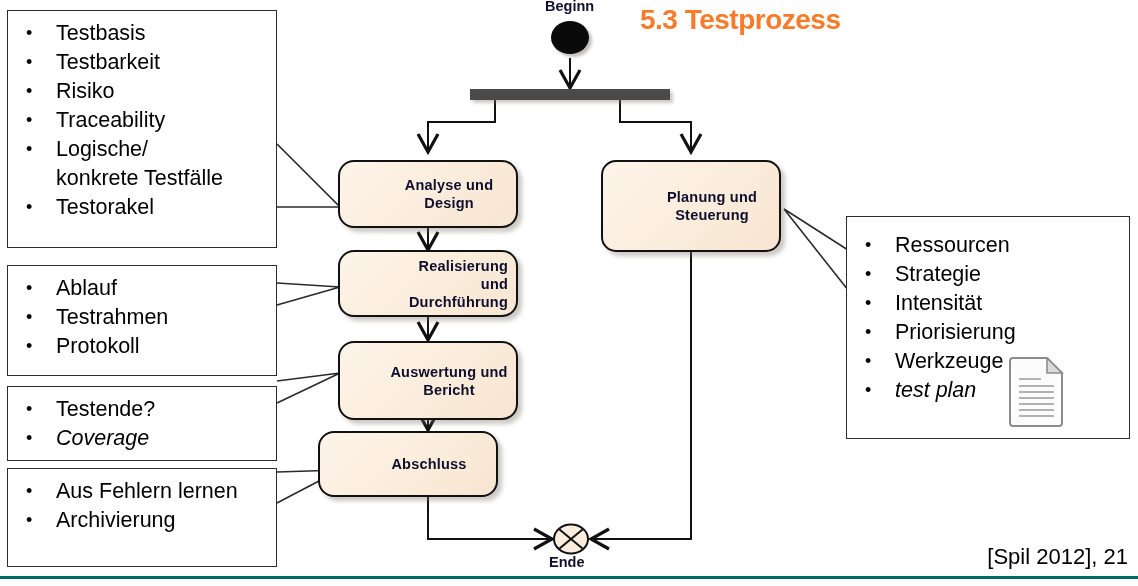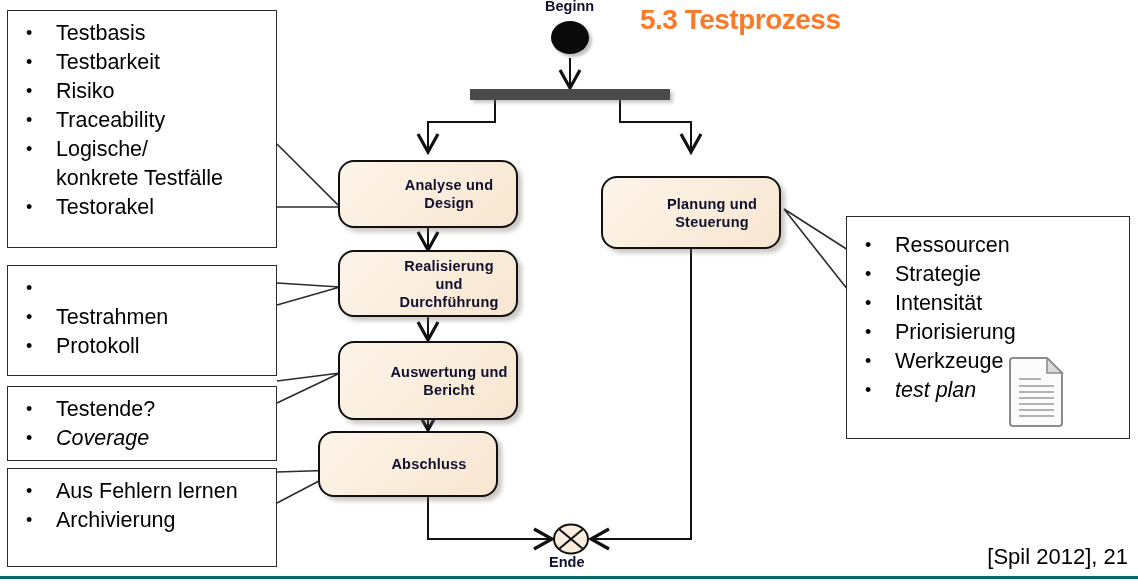--- a/index.html
+++ b/index.html
@@ -197,34 +197,34 @@
 
   <div id="fork-bar" style="left:470px; top:89px; width:200px; height:11px;"></div>
 
   <div class="node-caption" style="left:549px; top:554px;">Ende</div>
 
   <div class="activity" style="left:338px; top:160px; width:180px; height:68px;">
     <span class="alabel">Analyse und Design</span>
   </div>
 
   <div class="activity" style="left:338px; top:250px; width:180px; height:67px;">
-    <span class="alabel" style="white-space:pre-line;">Realisierung und
+    <span class="alabel" style="white-space:pre-line;text-align:right;">Realisierung und
 Durchführung</span>
   </div>
 
   <div class="activity" style="left:338px; top:341px; width:180px; height:79px;">
     <span class="alabel" style="white-space:pre-line;">Auswertung und
 Bericht</span>
   </div>
 
   <div class="activity" style="left:318px; top:431px; width:180px; height:66px;">
     <span class="alabel">Abschluss</span>
   </div>
 
-  <div class="activity" style="left:601px; top:176px; width:180px; height:73px;">
+  <div class="activity" style="left:601px; top:160px; width:180px; height:92px;border-radius:15px;">
     <span class="alabel" style="white-space:pre-line;">Planung und
 Steuerung</span>
   </div>
 
   <div class="callout" style="left:7px; top:10px; width:270px; height:238px;">
     <ul>
         <li>
           <span class="bullet">•</span>
           <span class="txt">Testbasis</span>
         </li>
@@ -252,20 +252,21 @@
           <span class="bullet">•</span>
           <span class="txt">Testorakel</span>
         </li>
       </ul>
   </div>
 
   <div class="callout" style="left:7px; top:265px; width:270px; height:111px;">
     <ul>
         <li>
           <span class="bullet">•</span>
+          <span class="txt">Ablauf</span>
         </li>
         <li>
           <span class="bullet">•</span>
           <span class="txt">Testrahmen</span>
         </li>
         <li>
           <span class="bullet">•</span>
           <span class="txt">Protokoll</span>
         </li>
       </ul>

